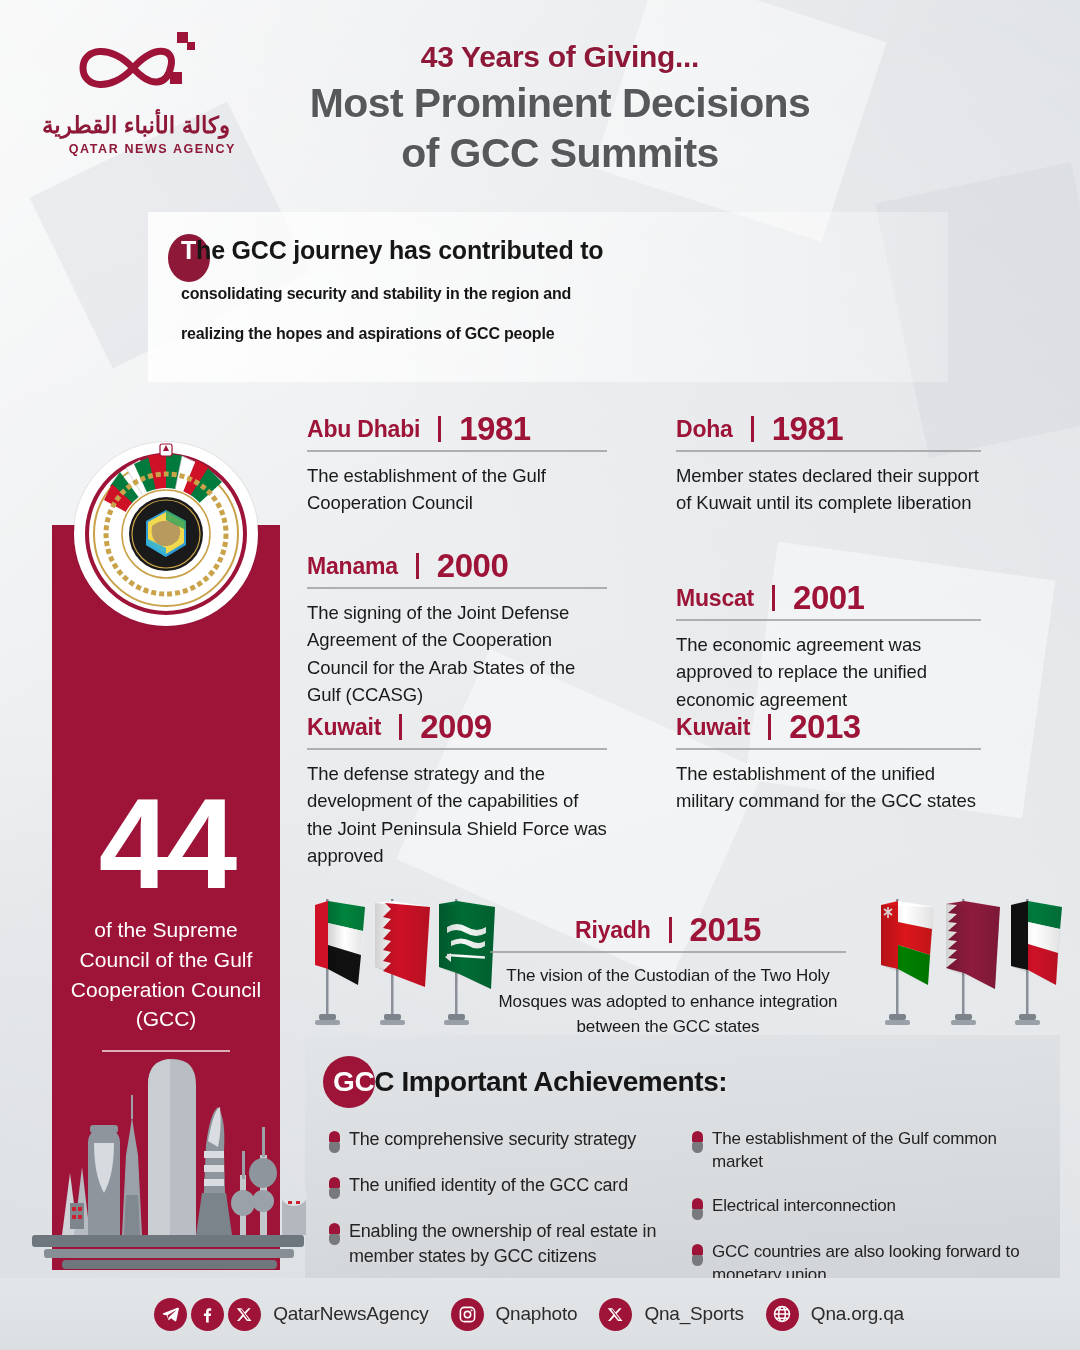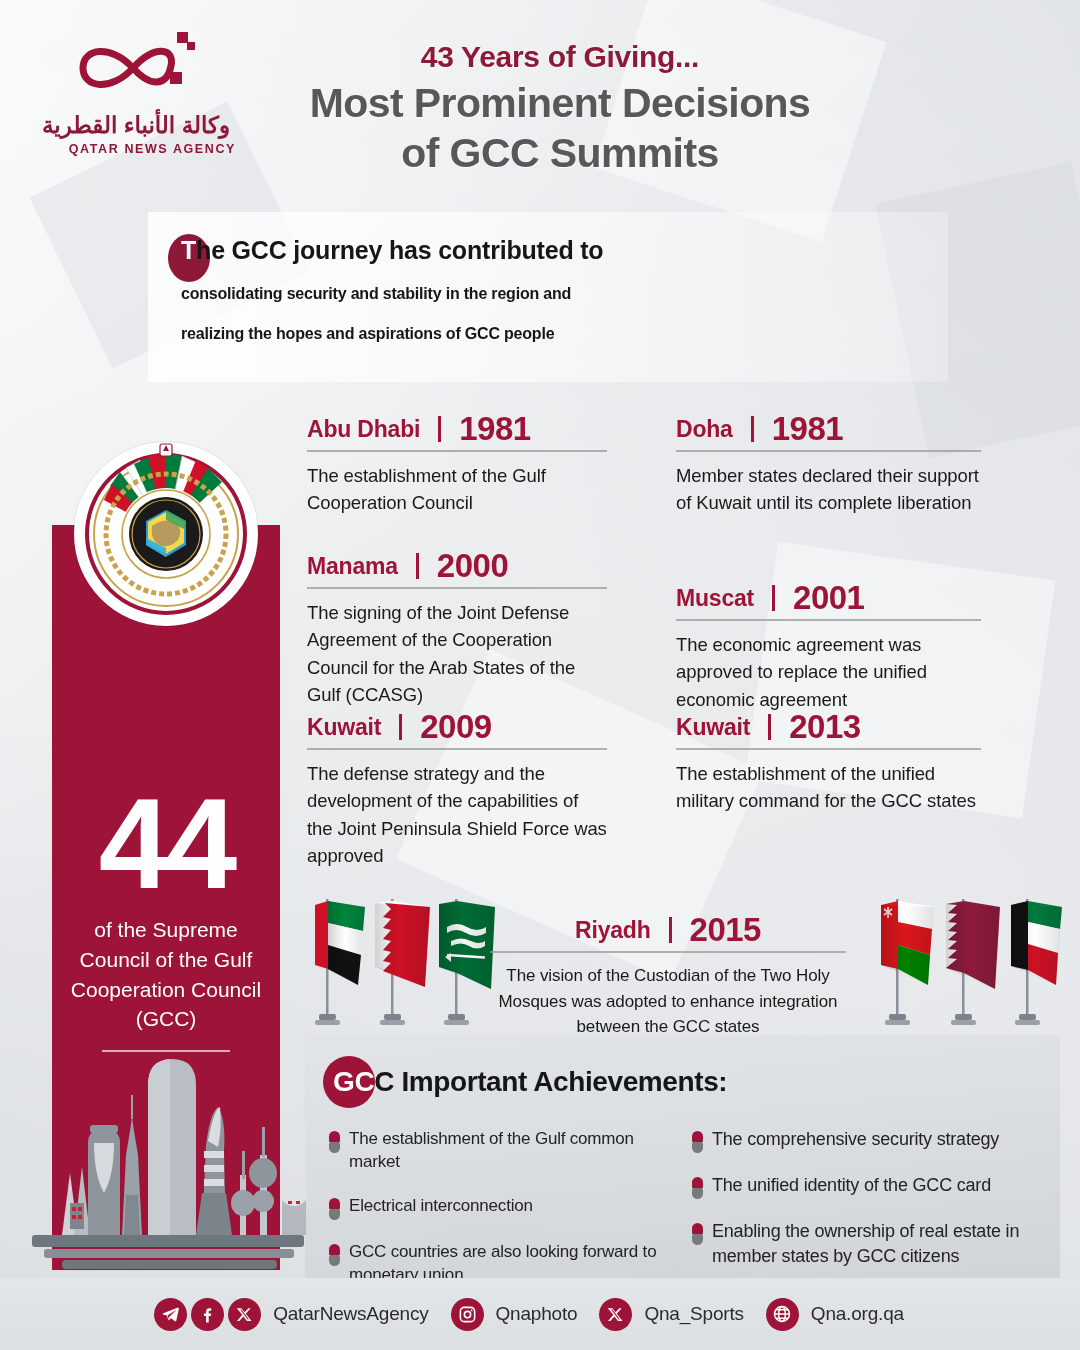--- a/index.html
+++ b/index.html
@@ -477,20 +477,43 @@
       <span class="tl-year">2015</span>
     </div>
     <div class="tl-rule" style="margin:7px 18px 0 18px;"></div>
     <div class="tl-desc">The vision of the Custodian of the Two Holy Mosques was adopted to enhance integration between the GCC states</div>
   </div>
 
   <div class="ach">
     <div class="ach-dot"></div>
     <div class="ach-title"><span class="cap">GC</span><span>C Important Achievements:</span></div>
     <div class="ach-cols">
+      <div class="ach-col left">
+        <div class="ach-item">
+          <span class="bullet">
+              <span class="b-top"></span>
+              <span class="b-bot"></span>
+            </span>
+          <span class="ach-text">The comprehensive security strategy</span>
+        </div>
+        <div class="ach-item">
+          <span class="bullet">
+              <span class="b-top"></span>
+              <span class="b-bot"></span>
+            </span>
+          <span class="ach-text">The unified identity of the GCC card</span>
+        </div>
+        <div class="ach-item">
+          <span class="bullet">
+              <span class="b-top"></span>
+              <span class="b-bot"></span>
+            </span>
+          <span class="ach-text">Enabling the ownership of real estate in member states by GCC citizens</span>
+        </div>
+      </div>
       <div class="ach-col right">
         <div class="ach-item">
           <span class="bullet">
               <span class="b-top"></span>
               <span class="b-bot"></span>
             </span>
           <span class="ach-text">The establishment of the Gulf common market</span>
         </div>
         <div class="ach-item">
           <span class="bullet">
@@ -500,43 +523,20 @@
           <span class="ach-text">Electrical interconnection</span>
         </div>
         <div class="ach-item">
           <span class="bullet">
               <span class="b-top"></span>
               <span class="b-bot"></span>
             </span>
           <span class="ach-text">GCC countries are also looking forward to monetary union</span>
         </div>
       </div>
-      <div class="ach-col left">
-        <div class="ach-item">
-          <span class="bullet">
-              <span class="b-top"></span>
-              <span class="b-bot"></span>
-            </span>
-          <span class="ach-text">The comprehensive security strategy</span>
-        </div>
-        <div class="ach-item">
-          <span class="bullet">
-              <span class="b-top"></span>
-              <span class="b-bot"></span>
-            </span>
-          <span class="ach-text">The unified identity of the GCC card</span>
-        </div>
-        <div class="ach-item">
-          <span class="bullet">
-              <span class="b-top"></span>
-              <span class="b-bot"></span>
-            </span>
-          <span class="ach-text">Enabling the ownership of real estate in member states by GCC citizens</span>
-        </div>
-      </div>
     </div>
   </div>
 
   <div class="footer">
 
     <div class="f-group">
       <span class="f-ico">
         <svg width="19" height="19" viewBox="0 0 24 24" fill="#fff">
             <path d="M21.5 3.2 2.9 10.4c-1 .4-1 1.2-.1 1.5l4.6 1.4 1.8 5.4c.2.6.4.8 1 .3l2.5-2.2 5 3.7c.9.5 1.5.2 1.7-.8l3.1-14.6c.3-1.2-.4-1.7-1-1.4zM8.3 13.1l10-6.3c.5-.3.9-.1.6.2l-8.5 7.7-.3 3.5z"></path>
           </svg>

